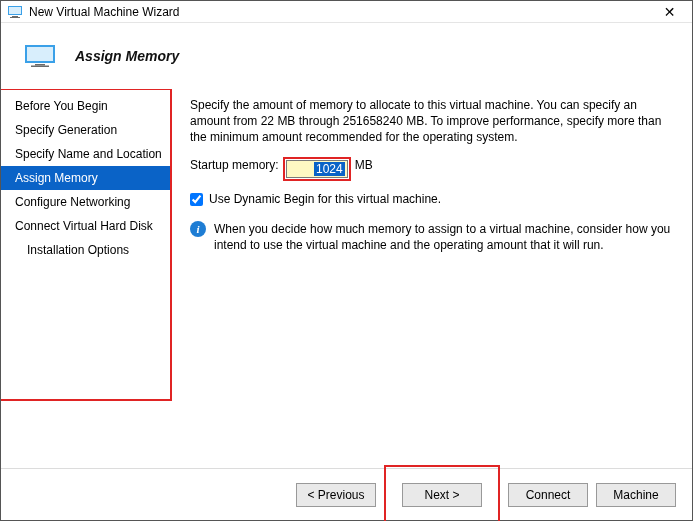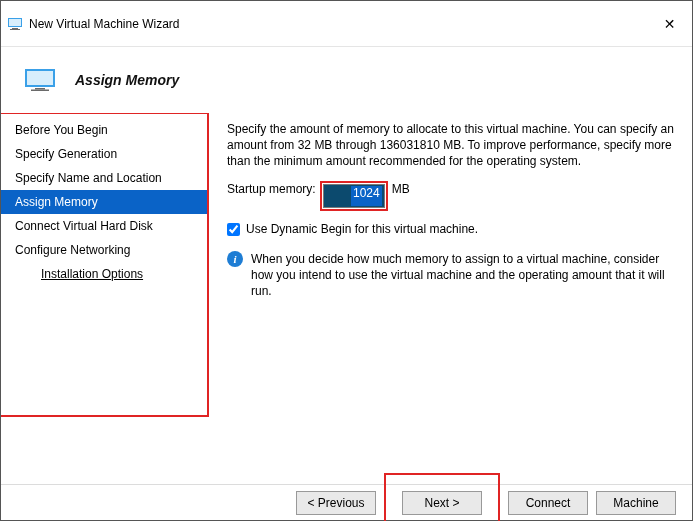--- a/index.html
+++ b/index.html
@@ -16,21 +16,21 @@
   .window {
     width: 693px;
     height: 521px;
     border: 1px solid #555;
     background: #fff;
     display: flex;
     flex-direction: column;
   }
   
   .titlebar {
-    height: 46px;
+    height: 22px;
     display: flex;
     align-items: center;
     padding: 0 0 0 6px;
     background: #fff;
     border-bottom: 1px solid #e5e5e5;
   }
   .titlebar .title-icon {
     width: 16px; height: 16px;
     margin-right: 6px;
   }
@@ -68,35 +68,35 @@
     color: #111;
   }
 
   
   .body {
     flex: 1;
     display: flex;
     overflow: hidden;
   }
   .sidebar {
-    width: 208px;
+    width: 171px;
     padding-top: 4px;
     border: 2px solid #e02424;
     border-left: 0;
     margin-top: -1px;
     margin-bottom: 67px;
   }
   .step {
     padding: 4px 8px 4px 14px;
     font-size: 12px;
     line-height: 16px;
     cursor: default;
     white-space: nowrap;
   }
-  .step.indent { padding-left: 40px; text-decoration: underline; }
+  .step.indent { padding-left: 26px; }
   .step.selected {
     background: #0a63c7;
     color: #fff;
   }
 
   .content {
     flex: 1;
     padding: 8px 18px 0 18px;
     font-size: 12px;
     line-height: 16px;
@@ -109,23 +109,23 @@
     gap: 4px;
     margin-bottom: 10px;
   }
   .mem-wrap {
     border: 2px solid #e02424;
     padding: 1px;
     display: inline-flex;
   }
   .mem-selected {
     width: 62px;
-    height: 24px;
+    height: 18px;
     border: 1px solid #7a7a7a;
-    background: #0c4a6e;
+    background: #fef9c3;
     position: relative;
     overflow: hidden;
   }
   .mem-selected .sel {
     position: absolute;
     right: 2px; top: 1px; bottom: 1px;
     background: #0a63c7;
     color: #fff;
     padding: 0 2px;
     font-size: 12px;
@@ -155,21 +155,21 @@
     font-style: italic;
     font-size: 11px;
     display: flex;
     align-items: center;
     justify-content: center;
     font-family: Georgia, serif;
   }
 
   
   .footer {
-    height: 36px;
+    height: 52px;
     display: flex;
     align-items: center;
     justify-content: flex-end;
     gap: 8px;
     padding: 0 16px;
     border-top: 1px solid #dcdcdc;
     background: #fff;
   }
   .btn {
     min-width: 80px;
@@ -217,27 +217,27 @@
     </svg>
     <h1>Assign Memory</h1>
   </div>
 
   <div class="body">
     <div class="sidebar" id="sidebar">
         <div class="step">Before You Begin</div>
         <div class="step">Specify Generation</div>
         <div class="step">Specify Name and Location</div>
         <div class="step selected">Assign Memory</div>
+        <div class="step">Configure Networking</div>
         <div class="step">Connect Virtual Hard Disk</div>
-        <div class="step">Configure Networking</div>
         <div class="step indent">Installation Options</div>
       </div>
 
     <div class="content">
-      <div class="para">Specify the amount of memory to allocate to this virtual machine. You can specify an amount from 32 MB through 136031810 MB. To improve performance, specify more than the minimum amount recommended for the operating system.</div>
+      <div class="para">Specify the amount of memory to allocate to this virtual machine. You can specify an amount from 22 MB through 251658240 MB. To improve performance, specify more than the minimum amount recommended for the operating system.</div>
 
       <div class="row-memory">
         <span>Startup memory:</span>
         <span class="mem-wrap">
           <span class="mem-selected">
             <span class="sel">1024</span>
           </span>
         </span>
         <span>MB</span>
       </div>

